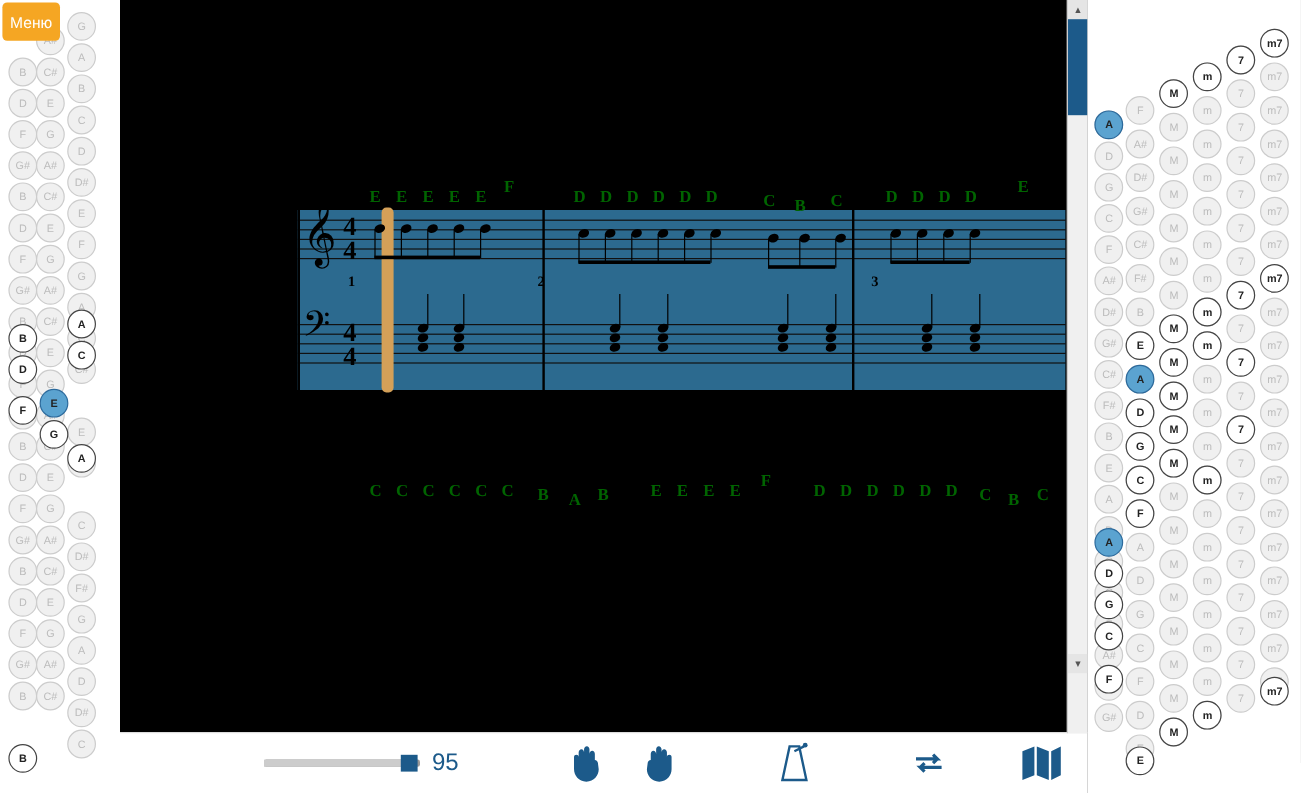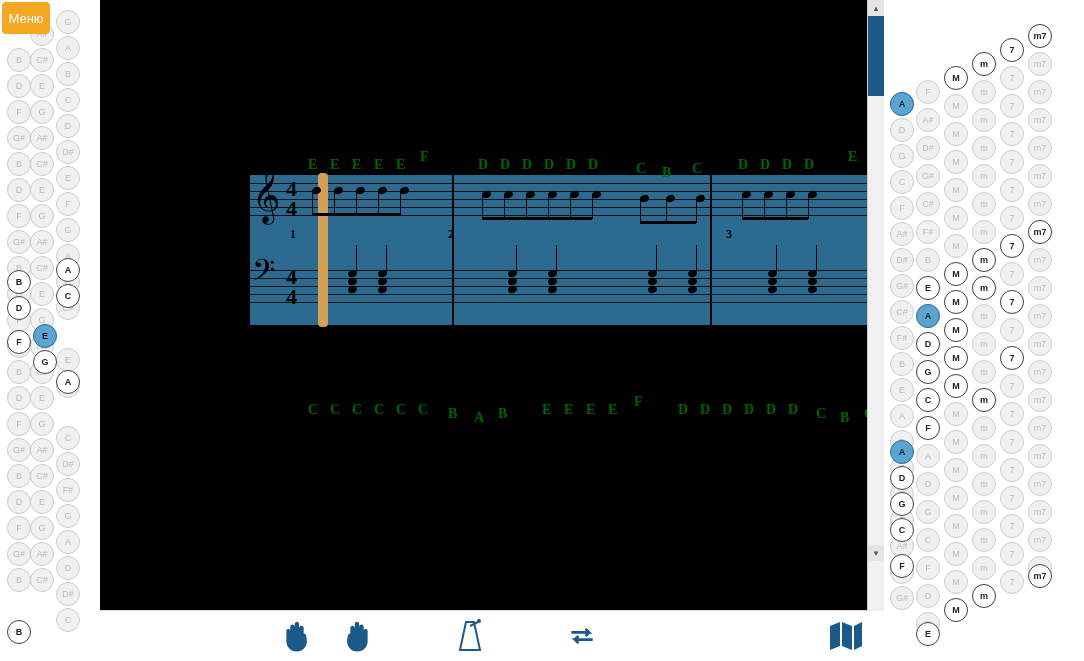--- a/index.html
+++ b/index.html
@@ -434,20 +434,26 @@
             <div class="labels" style="left: 644px; top: 402px;">D</div>
             <div class="labels" style="left: 666px; top: 402px;">D</div>
             <div class="labels" style="left: 688px; top: 402px;">D</div>
             <div class="labels" style="left: 716px; top: 406px;">C</div>
             <div class="labels" style="left: 740px; top: 410px;">B</div>
             <div class="labels" style="left: 764px; top: 406px;">C</div>
           </div>
       </div>
       <div class="bottom">
         <div style="width:70px"></div>
+        <div class="tempo-slider">
+          <div class="slider-track">
+              <div class="slider-thumb" id="tthumb" style="left: 113.9px;"></div>
+            </div>
+          <span class="tempo-val">95</span>
+        </div>
         <div style="width:30px"></div>
         <div class="tool-icon">
           <svg viewBox="0 0 24 28">
               <path fill="#1c5a8a" d="M4 14c0-1 1-2 2-2V8c0-1 .7-2 1.7-2s1.8 1 1.8 2V5c0-1 .7-2 1.7-2s1.8 1 1.8 2v2c0-1 .7-2 1.7-2s1.8 1 1.8 2v3c0-1 .7-1.5 1.5-1.5s1.5.5 1.5 1.5v8c0 4-3 8-8 8s-8-4-8-8z" transform="scale(-1,1) translate(-24,0)"></path>
             </svg>
         </div>
         <div class="tool-icon">
           <svg viewBox="0 0 24 28">
               <path fill="#1c5a8a" d="M4 14c0-1 1-2 2-2V8c0-1 .7-2 1.7-2s1.8 1 1.8 2V5c0-1 .7-2 1.7-2s1.8 1 1.8 2v2c0-1 .7-2 1.7-2s1.8 1 1.8 2v3c0-1 .7-1.5 1.5-1.5s1.5.5 1.5 1.5v8c0 4-3 8-8 8s-8-4-8-8z"></path>
             </svg>

